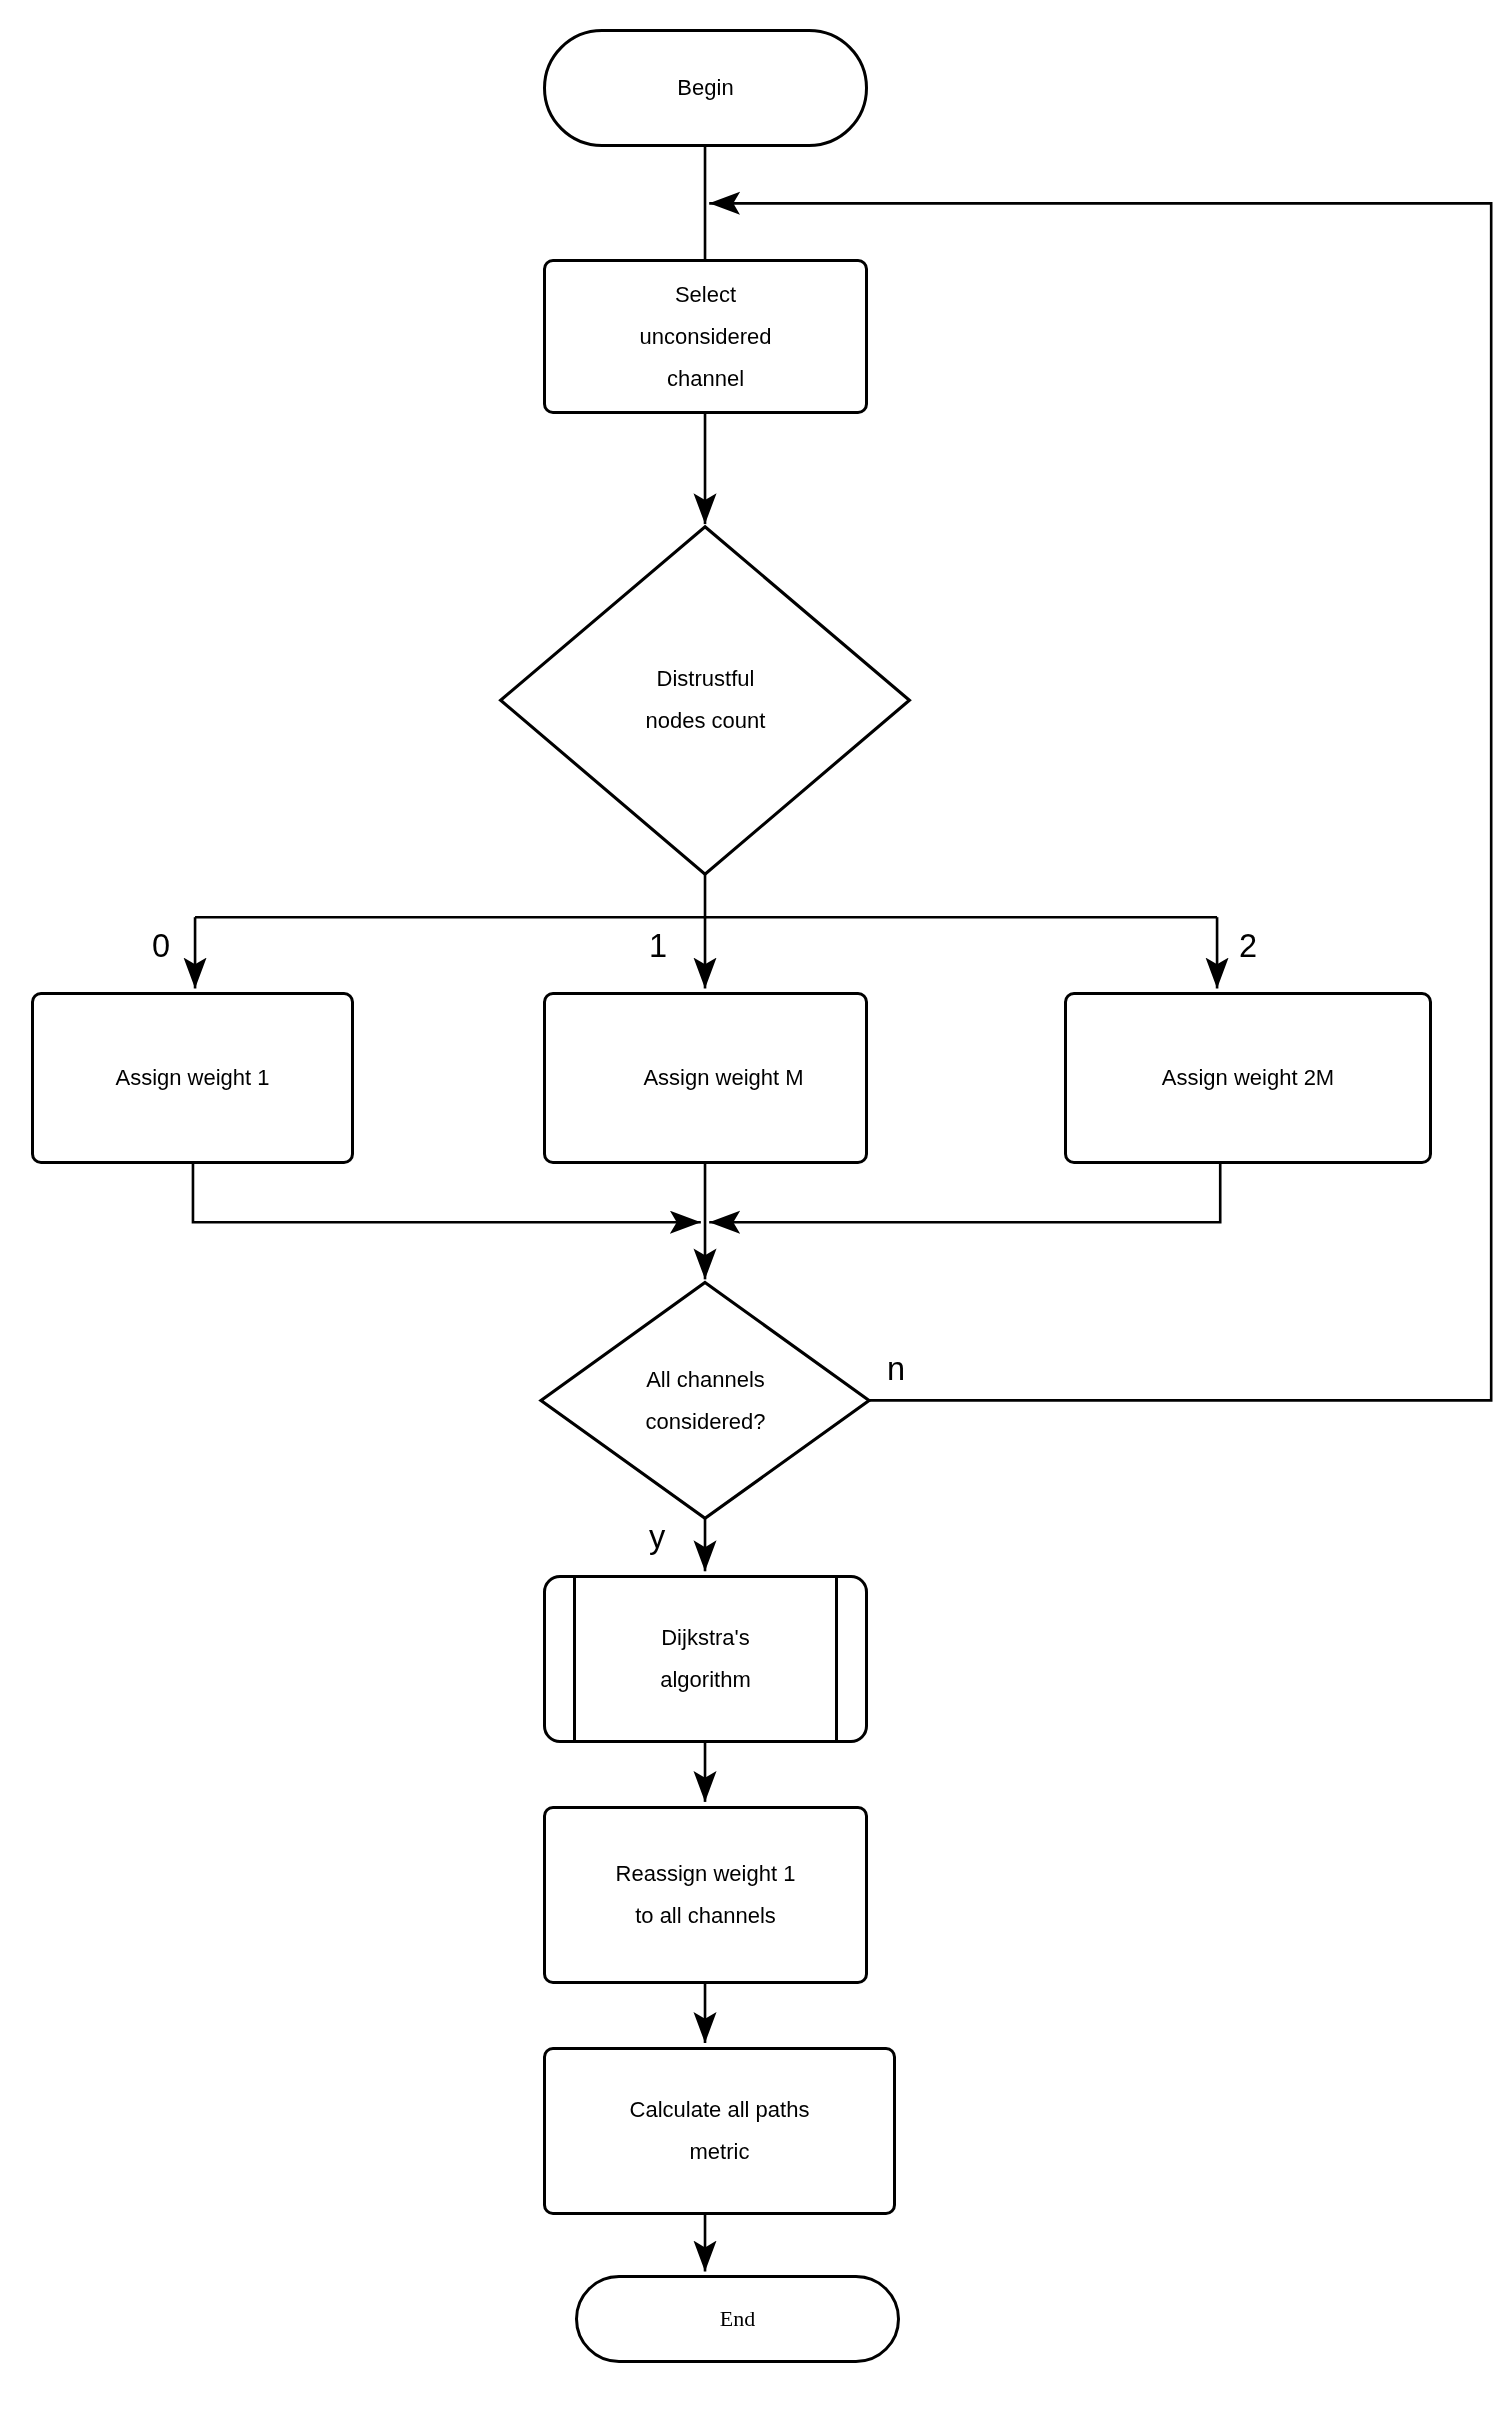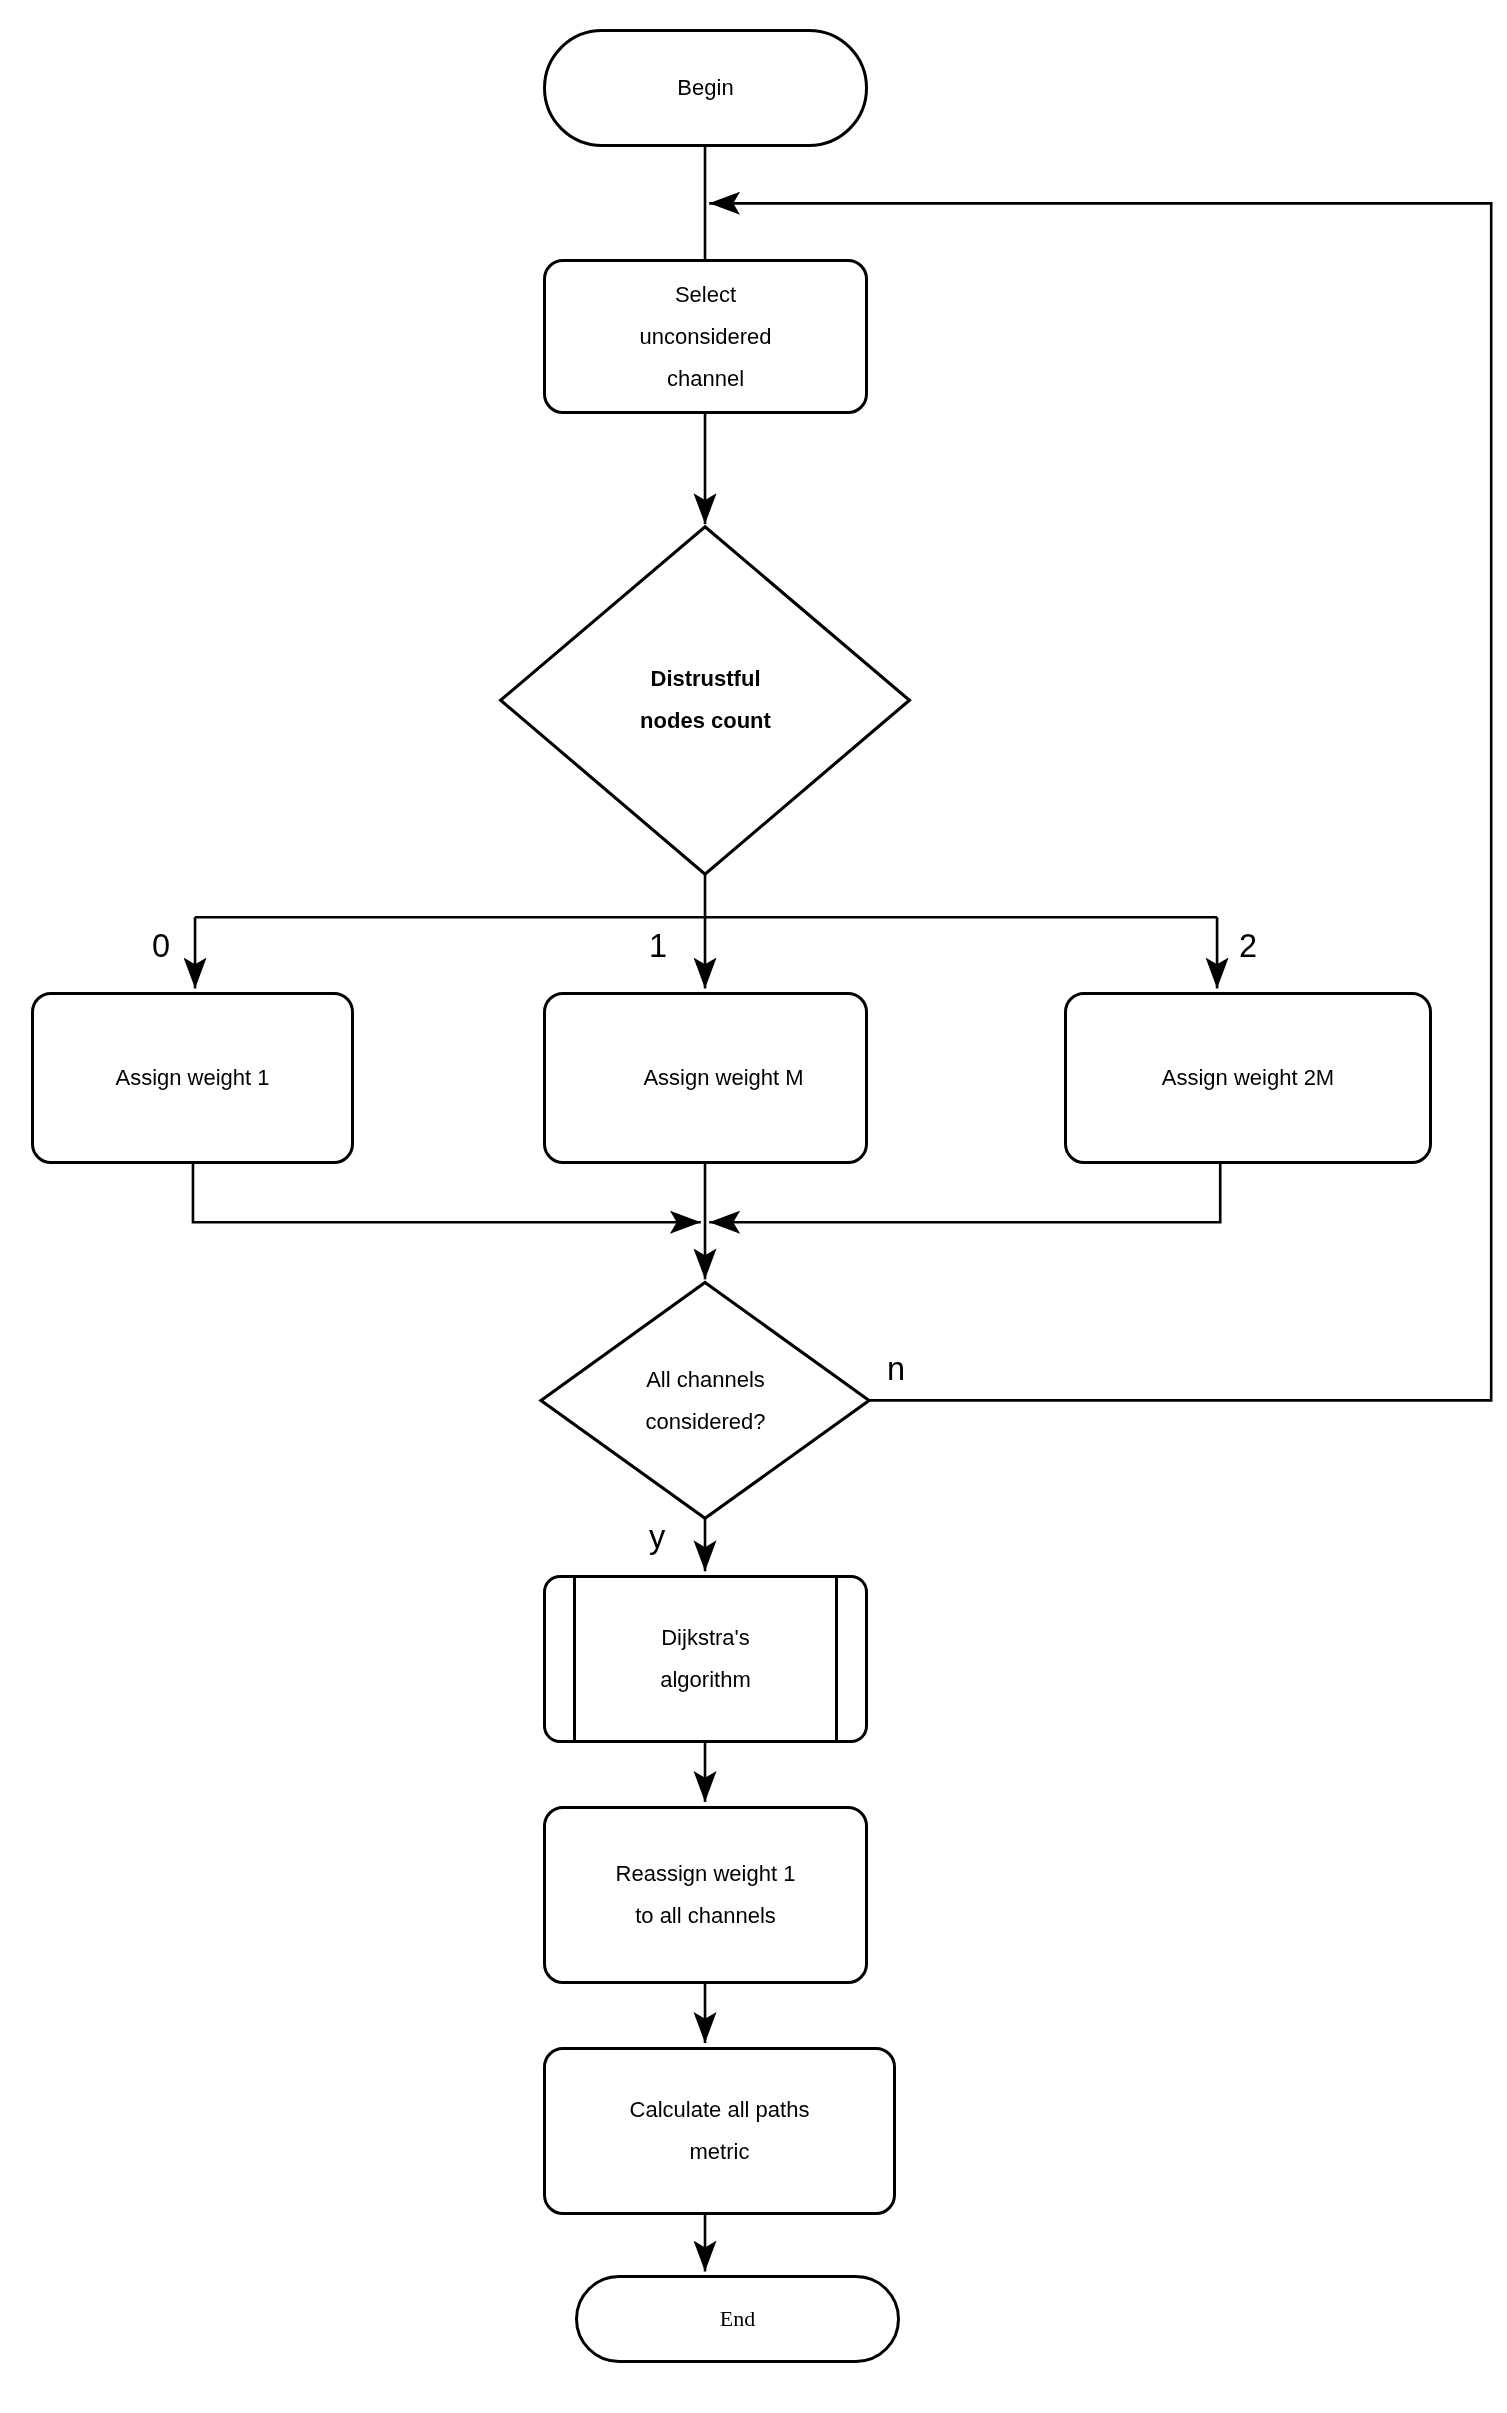--- a/index.html
+++ b/index.html
@@ -48,21 +48,21 @@
     border: none;
     background: transparent;
   }
   .txt {
     font-size: 22px;
     line-height: 42px;
     white-space: nowrap;
     text-align: center;
   }
   .terminator { border-radius: 60px; }
-  .process    { border-radius: 20px; }
+  .process    { border-radius: 10px; }
   .predef     { border-radius: 17px; }
   .inner-line {
     position: absolute;
     top: 0;
     width: 2.6px;
     height: 100%;
     background: #000000;
   }
   .inner-line.left  { left: 27px; }
   .inner-line.right { right: 27px; }
@@ -109,21 +109,21 @@
   <div class="shape terminator" style="left:543px; top:29px; width:325px; height:118px;">
     <div class="txt">Begin</div>
   </div>
 
   <div class="shape process" style="left:543px; top:259px; width:325px; height:155px;">
     <div class="txt">Select</div>
     <div class="txt">unconsidered</div>
     <div class="txt">channel</div>
   </div>
 
-  <div class="shape no-border" style="left:548px; top:637px; width:315px; height:126px;font-weight:bold;">
+  <div class="shape no-border" style="left:548px; top:637px; width:315px; height:126px;">
     <div class="txt">Distrustful</div>
     <div class="txt">nodes count</div>
   </div>
 
   <div class="edge-label" style="left:161px; top:946px;">0</div>
   <div class="edge-label" style="left:658px; top:946px;">1</div>
   <div class="edge-label" style="left:1248px; top:946px;">2</div>
 
   <div class="shape process" style="left:31px; top:992px; width:323px; height:172px;">
     <div class="txt">Assign weight 1</div>

